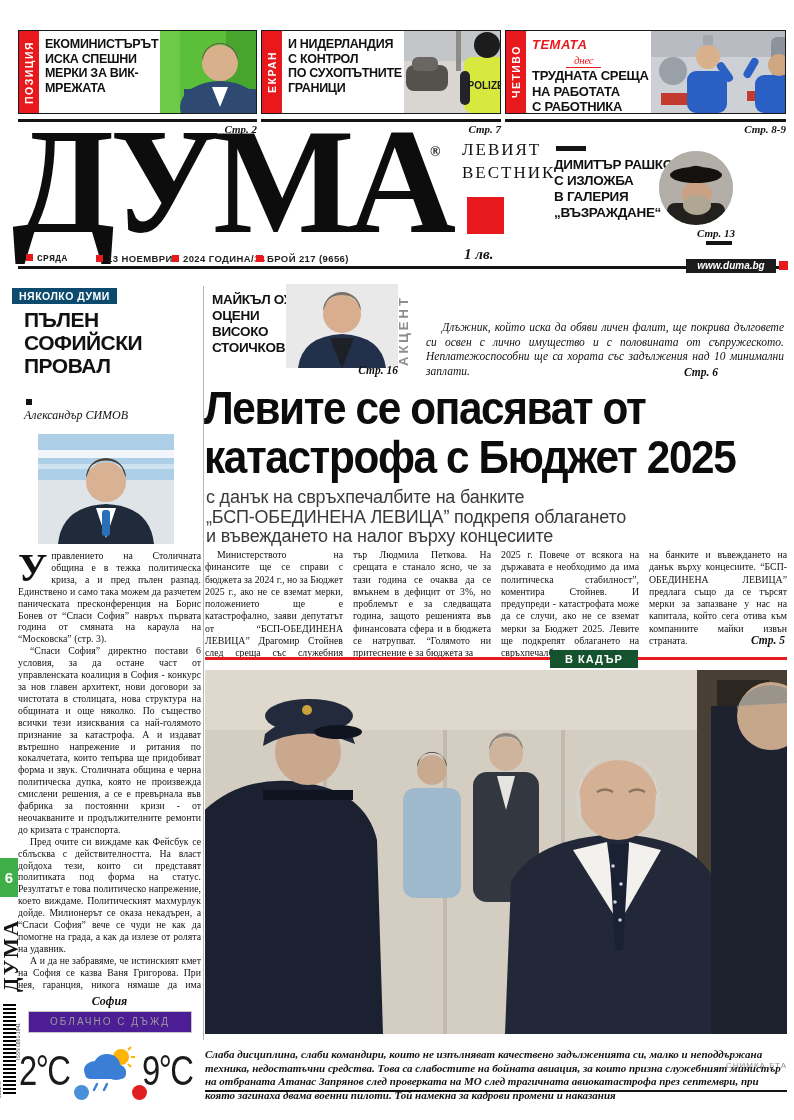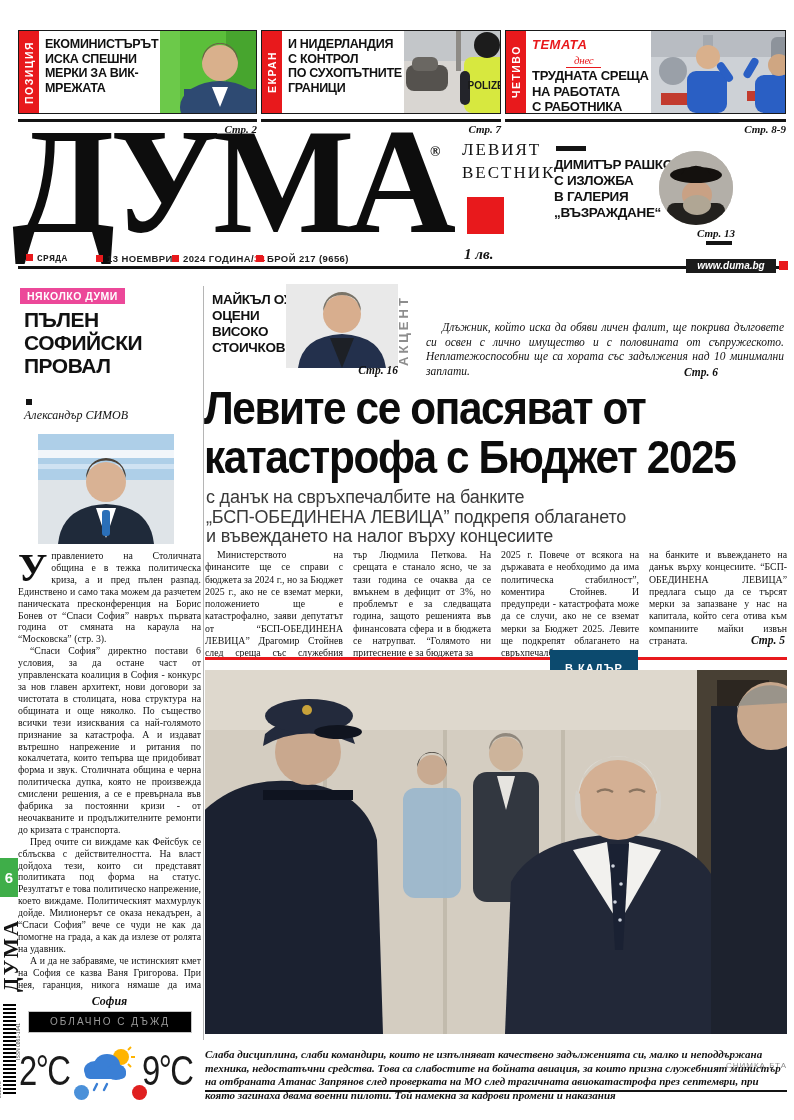--- a/index.html
+++ b/index.html
@@ -30,34 +30,34 @@
   .rref{position:absolute;left:655px;top:227px;width:80px;text-align:right;font:bold italic 11px "Liberation Serif",serif;}
   
   .dbitem{position:absolute;top:253px;font:600 9.5px "Liberation Sans",sans-serif;letter-spacing:0.4px;color:#222;}
   .dbitem .sq{display:inline-block;width:7px;height:7px;background:#e8191c;margin-right:4px;}
   .dbred{color:#e8191c;}
   .thickline{position:absolute;left:18px;top:266px;width:766px;height:3px;background:#141414;}
   .webbox{position:absolute;left:686px;top:259px;width:90px;height:14px;background:#1b1b1b;color:#fff;
           font:bold italic 10px/14px "Liberation Sans",sans-serif;text-align:center;}
   .websq{position:absolute;left:779px;top:261px;width:9px;height:9px;background:#e8191c;}
   
-  .optag{position:absolute;left:20px;top:288px;background:#ec4899;color:#fff;padding:2px 7px;
+  .optag{position:absolute;left:12px;top:288px;background:#0c4a6e;color:#fff;padding:2px 7px;
          font:bold 10.5px "Liberation Sans",sans-serif;letter-spacing:0.5px;}
   .optitle{position:absolute;left:24px;top:308px;font:800 21px/23px "Liberation Sans",sans-serif;letter-spacing:-0.5px;}
   .opbullet{position:absolute;left:26px;top:399px;width:6px;height:6px;background:#141414;}
   .opauthor{position:absolute;left:24px;top:408px;font:italic 12px "Liberation Serif",serif;}
   .opphoto{position:absolute;left:38px;top:434px;width:136px;height:110px;overflow:hidden;}
   .optext{position:absolute;left:18px;top:550px;width:183px;height:443px;overflow:hidden;
           font:9.8px/11.9px "Liberation Serif",serif;text-align:justify;}
   .optext p{margin:0;text-indent:12px;}
   .optext p:first-child{text-indent:0;}
   .dropcap{float:left;font:bold 40px/32px "Liberation Serif",serif;padding:2px 4px 0 0;}
   .vdivider{position:absolute;left:203px;top:286px;width:1px;height:754px;background:#b5b5b5;}
   .opcity{position:absolute;left:18px;top:994px;width:183px;text-align:center;font:bold italic 12px "Liberation Serif",serif;}
-  .opcond{position:absolute;left:28px;top:1011px;width:162px;height:20px;background:#000000;border:1px solid #c6c6c6;
+  .opcond{position:absolute;left:28px;top:1011px;width:162px;height:20px;background:#4c1d95;border:1px solid #c6c6c6;
           color:#9a9a9a;font:10px/20px "Liberation Sans",sans-serif;letter-spacing:2px;text-align:center;}
   .wxrow{position:absolute;left:18px;top:1040px;width:183px;height:62px;display:flex;align-items:center;justify-content:flex-end;padding:0 2px;box-sizing:border-box;}
   .temp{font:42px/42px "Liberation Sans",sans-serif;letter-spacing:-2px;transform:scaleX(0.78);color:#1a1a1a;}
   .thermo{width:9px;height:30px;background:#cdd4da;border-radius:5px;position:relative;margin-top:4px;}
   .thermo .fill{position:absolute;bottom:2px;left:2px;right:2px;border-radius:3px;}
   .thermo .bulb{position:absolute;left:-3px;bottom:-12px;width:15px;height:15px;border-radius:50%;}
   
   .owentitle{position:absolute;left:212px;top:292px;font:800 13.5px/16px "Liberation Sans",sans-serif;letter-spacing:-0.3px;}
   .owenphoto{position:absolute;left:286px;top:284px;width:112px;height:84px;overflow:hidden;}
   .owenref{position:absolute;left:286px;top:364px;width:112px;text-align:right;font:bold italic 11.5px "Liberation Serif",serif;}
@@ -69,21 +69,21 @@
   .accentref{position:absolute;left:684px;top:366px;width:100px;font:bold italic 11.5px "Liberation Serif",serif;}
   
   .headline{position:absolute;left:204px;top:384px;}
   .headline div{font:800 46px/49px "Liberation Sans",sans-serif;letter-spacing:-1.5px;transform:scaleX(0.92);transform-origin:0 0;white-space:nowrap;color:#0c0c0c;}
   .subhead{position:absolute;left:206px;top:488px;font:18px/19.5px "Liberation Sans",sans-serif;color:#3a3a3a;letter-spacing:-0.2px;}
   .cols{position:absolute;left:205px;top:549px;width:582px;height:110px;display:grid;grid-template-columns:repeat(4,1fr);
         column-gap:10px;font:9.8px/12.3px "Liberation Serif",serif;text-align:justify;overflow:hidden;}
   .cols div:first-child{text-indent:12px;}
   .mainref{position:absolute;left:600px;top:634px;width:185px;text-align:right;font:bold italic 11.5px "Liberation Serif",serif;}
   .redline{position:absolute;left:205px;top:657px;width:582px;height:3px;background:#e8191c;}
-  .kadar{position:absolute;left:550px;top:650px;background:#0c4a6e;color:#fff;padding:12px 15px;
+  .kadar{position:absolute;left:550px;top:650px;background:#14532d;color:#fff;padding:3px 15px;
          font:800 11px "Liberation Sans",sans-serif;letter-spacing:1px;}
   .mainphoto{position:absolute;left:205px;top:670px;width:582px;height:364px;overflow:hidden;background:#d3ccc0;}
   .credit{position:absolute;left:205px;top:1061px;width:582px;text-align:right;
           font:8px "Liberation Sans",sans-serif;color:#8d8d8d;letter-spacing:1px;}
   .caption{position:absolute;left:205px;top:1048px;width:582px;font:bold italic 11px/13.5px "Liberation Serif",serif;}
   .endline{position:absolute;left:205px;top:1090px;width:582px;height:2px;background:#141414;}
   
   .greenbox{position:absolute;left:0;top:858px;width:18px;height:39px;background:#3fae49;color:#fff;
             font:800 15px/39px "Liberation Sans",sans-serif;text-align:center;}
   .vlogo{position:absolute;left:-1px;top:900px;height:92px;writing-mode:vertical-rl;transform:rotate(180deg);

